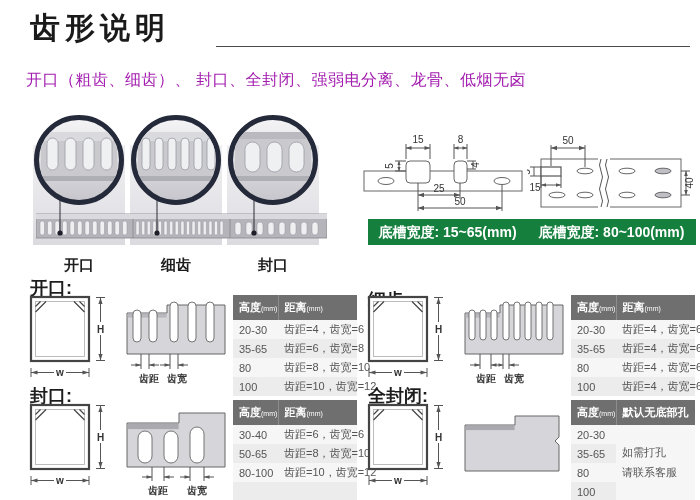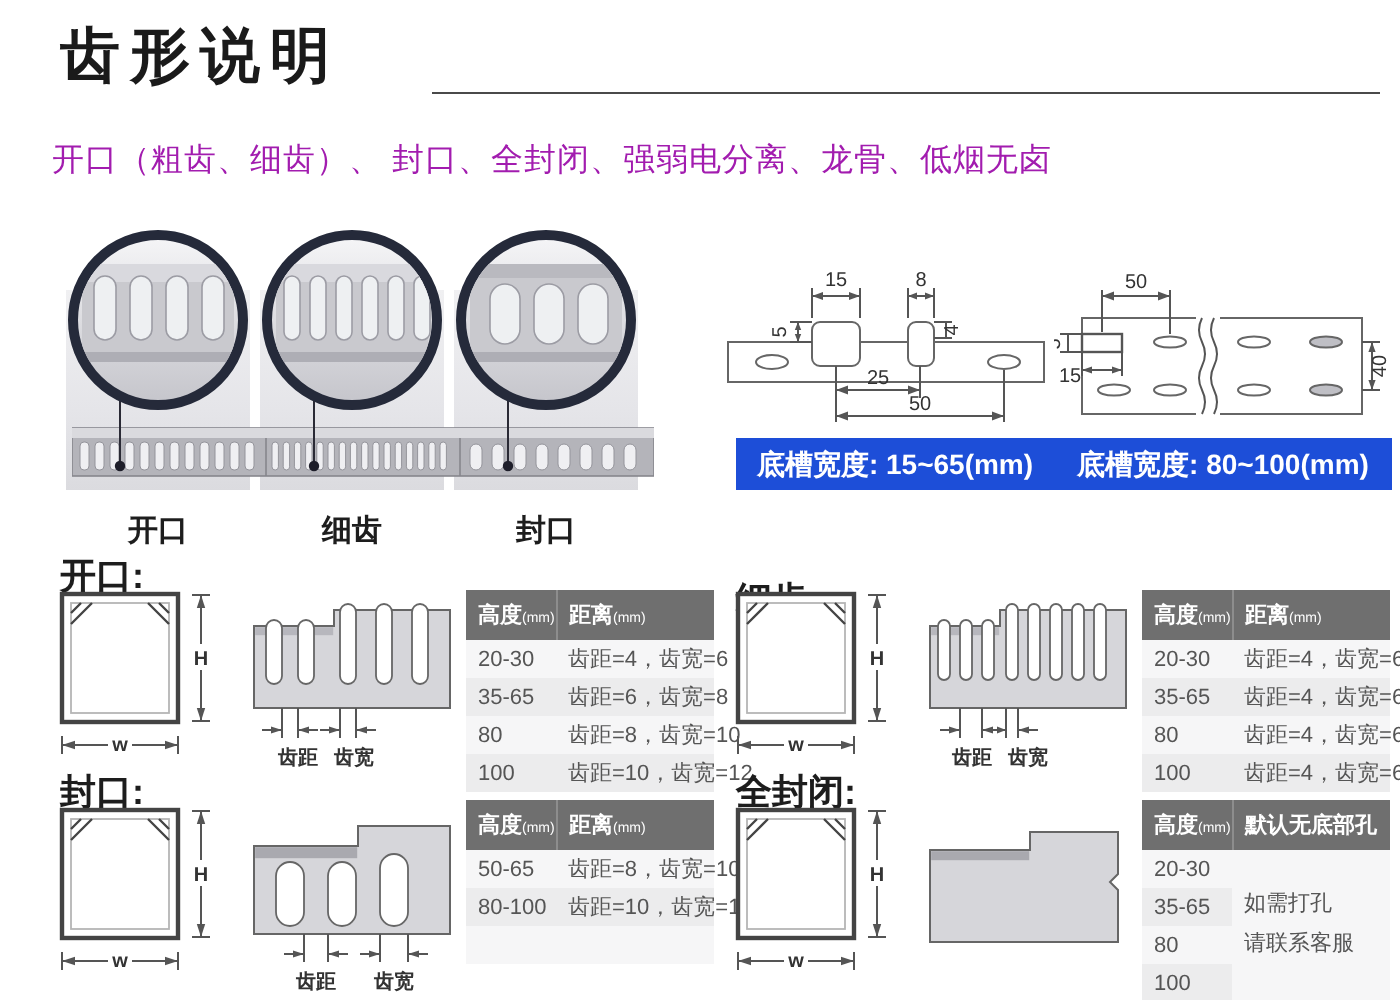--- a/index.html
+++ b/index.html
@@ -23,21 +23,21 @@
     background:linear-gradient(180deg,#f0f0f2 0%,#e5e5e9 60%,#dbdbdf 100%);z-index:1;}
   .connector{position:absolute;left:0;top:0;z-index:3;}
   .strip{position:absolute;left:3px;top:95px;z-index:2;}
   .zoom-circle{position:absolute;left:50%;top:0;transform:translateX(-50%);
     width:90px;height:90px;box-sizing:border-box;border:5px solid #252a3a;border-radius:50%;
     background:linear-gradient(180deg,#f4f4f6,#c6c6cc);overflow:hidden;z-index:4;}
   .zoom-circle svg{position:absolute;left:0;top:0;}
   .photo-label{margin-top:11px;text-align:center;font-size:15px;font-weight:bold;color:#1d1d1d;}
   
   .banner{position:absolute;height:26px;line-height:26px;text-align:center;color:#fff;
-    font-size:14px;font-weight:bold;background:#1d4ed8;}
+    font-size:14px;font-weight:bold;background:#15803d;}
   
   svg text{font-family:"Liberation Sans","DejaVu Sans",sans-serif;fill:#333;}
   .dimtext{font-size:10px;text-anchor:middle;font-weight:bold;}
   .dimnum{font-size:10px;text-anchor:middle;}
   .dl{stroke:#555;stroke-width:1;fill:none;}
   .df{fill:#555;stroke:none;}
   .tw{fill:#fff;stroke:#666;stroke-width:1;}
   .wall{fill:#fff;stroke:#444;stroke-width:2.2;}
   .innerwall{fill:none;stroke:#b5b5b5;stroke-width:.9;}
   .hook{stroke:#444;stroke-width:1.2;fill:none;}
@@ -394,20 +394,24 @@
   <colgroup>
       <col class="c1">
       <col>
     </colgroup>
   <tbody>
       <tr>
     <th><span>高度</span><small>(mm)</small></th>
     <th class="h2"><span>距离</span><small>(mm)</small></th>
   </tr>
   <tr>
+        <td>30-40</td>
+        <td class="dist">齿距=6，齿宽=6</td>
+      </tr>
+  <tr>
         <td>50-65</td>
         <td class="dist">齿距=8，齿宽=10</td>
       </tr>
   <tr>
         <td>80-100</td>
         <td class="dist">齿距=10，齿宽=12</td>
       </tr>
   <tr>
         <td></td>
         <td class="dist"></td>

